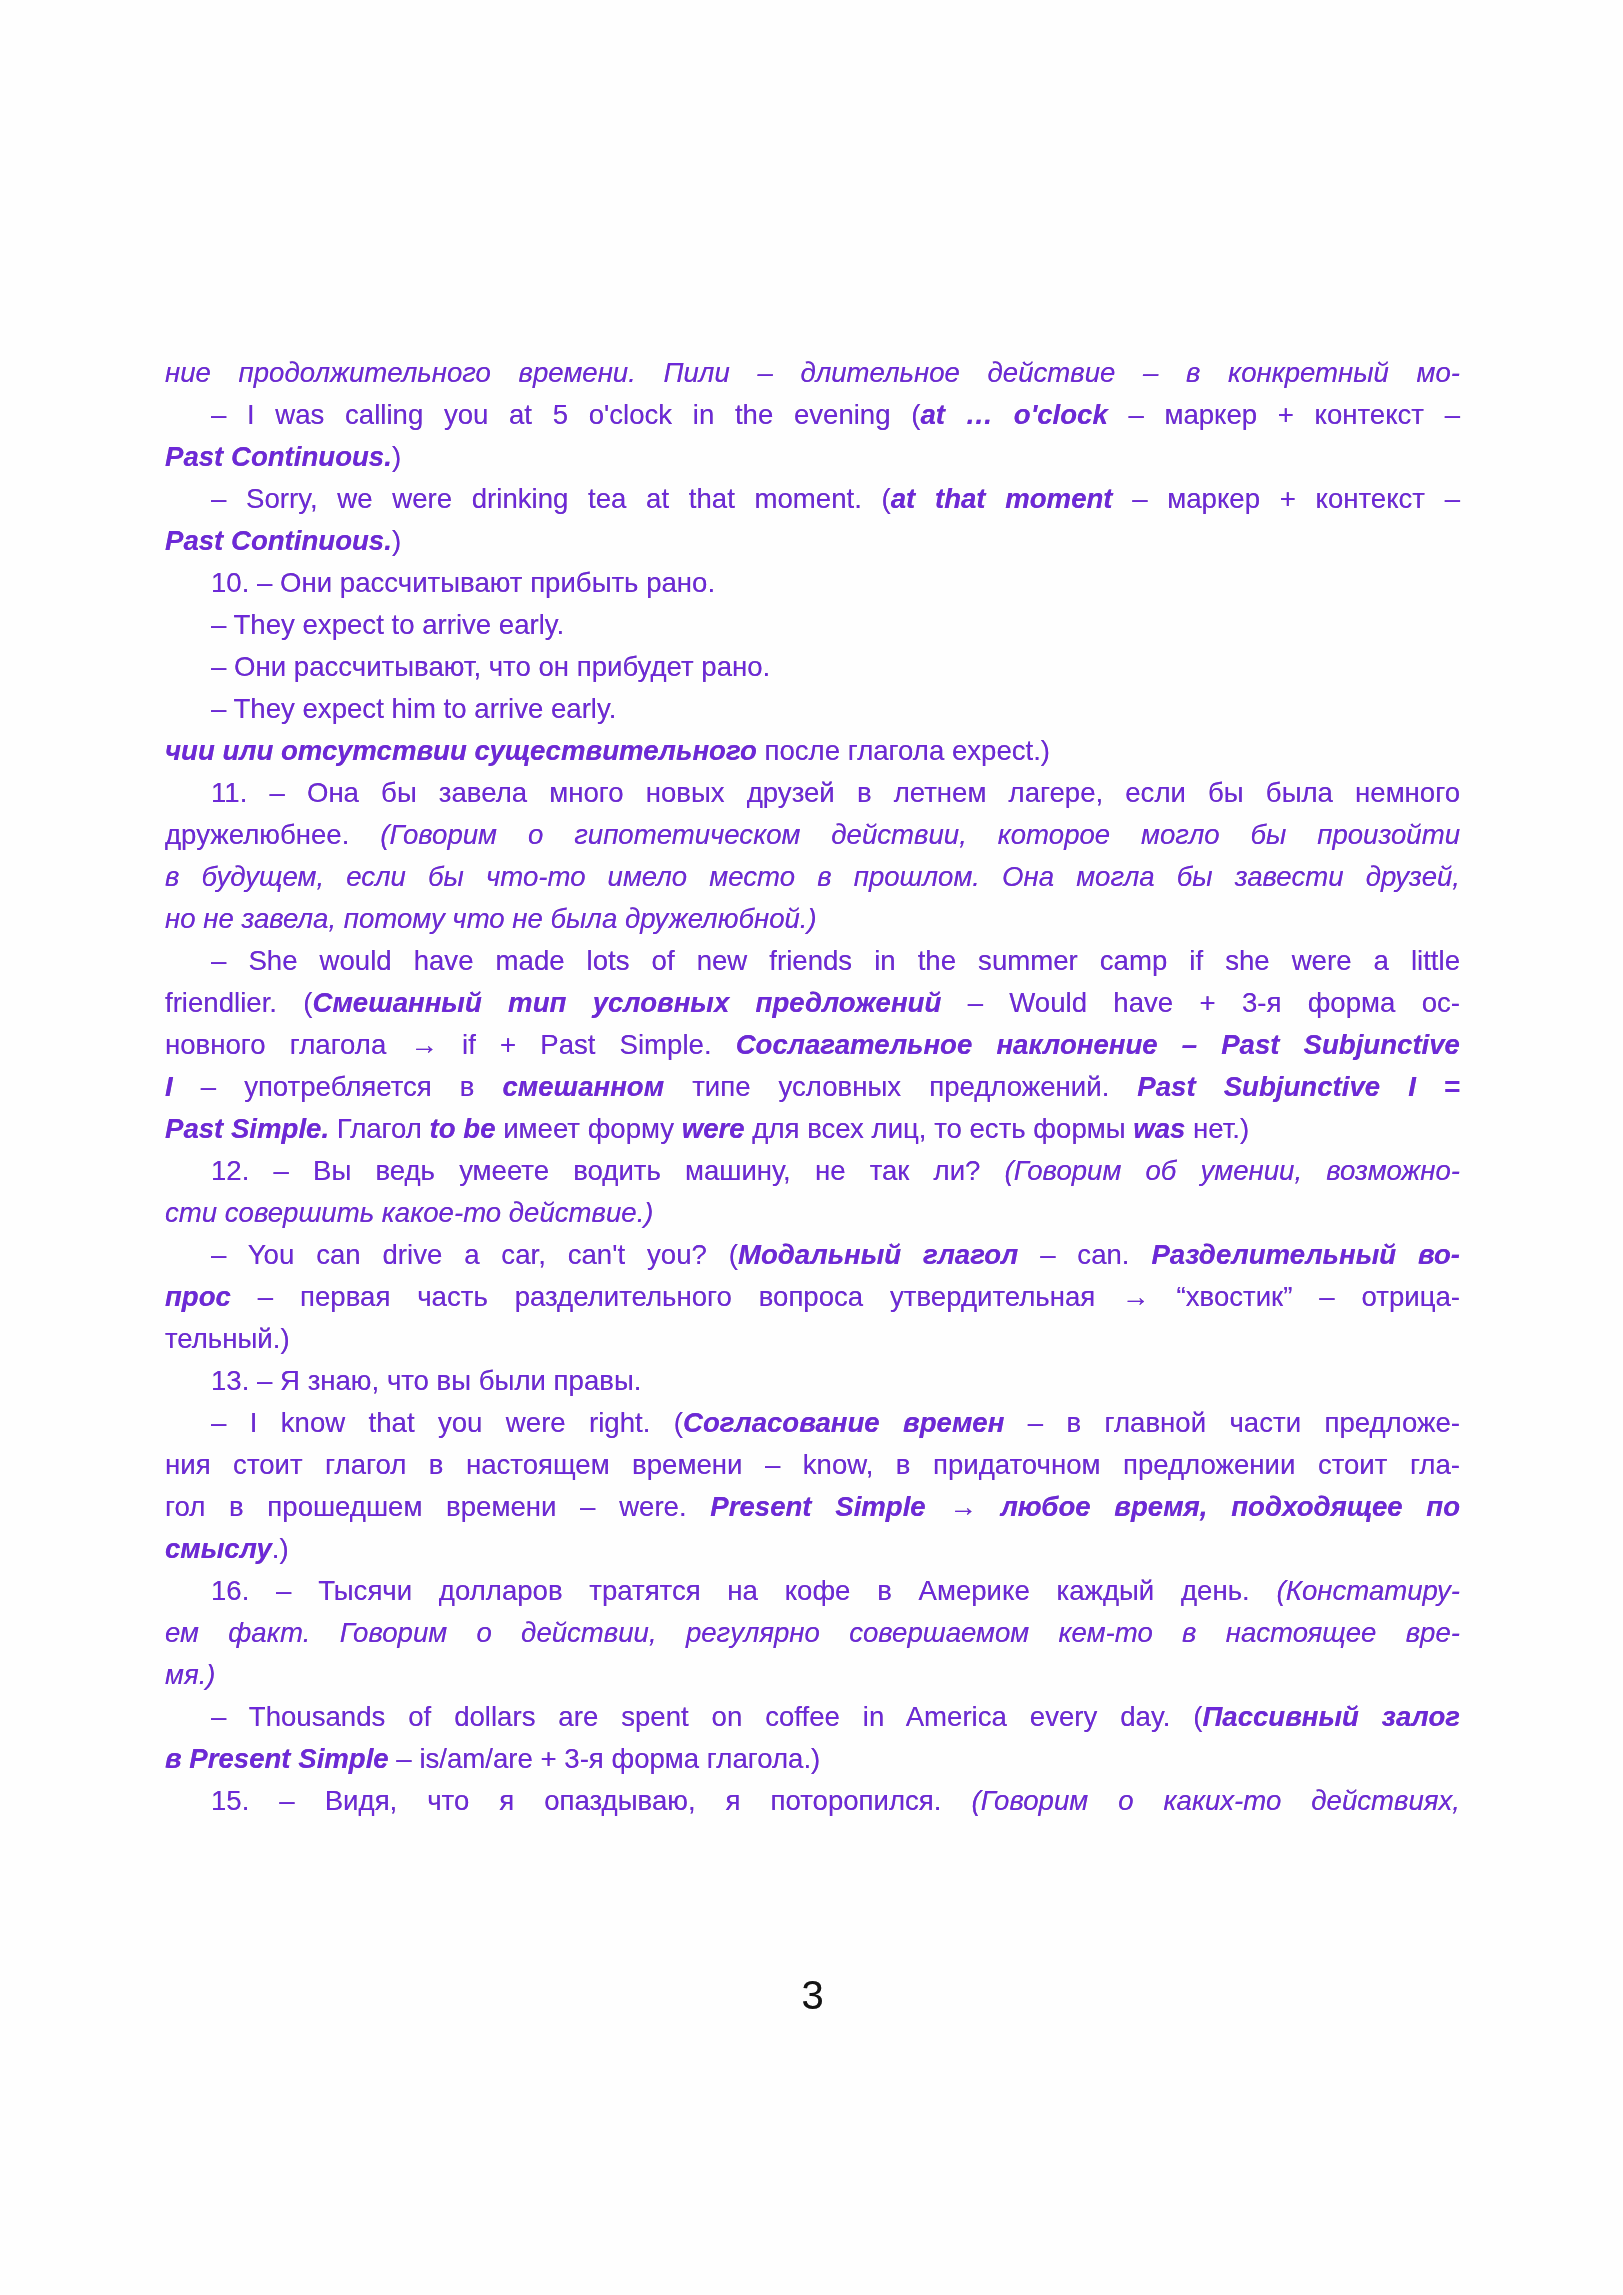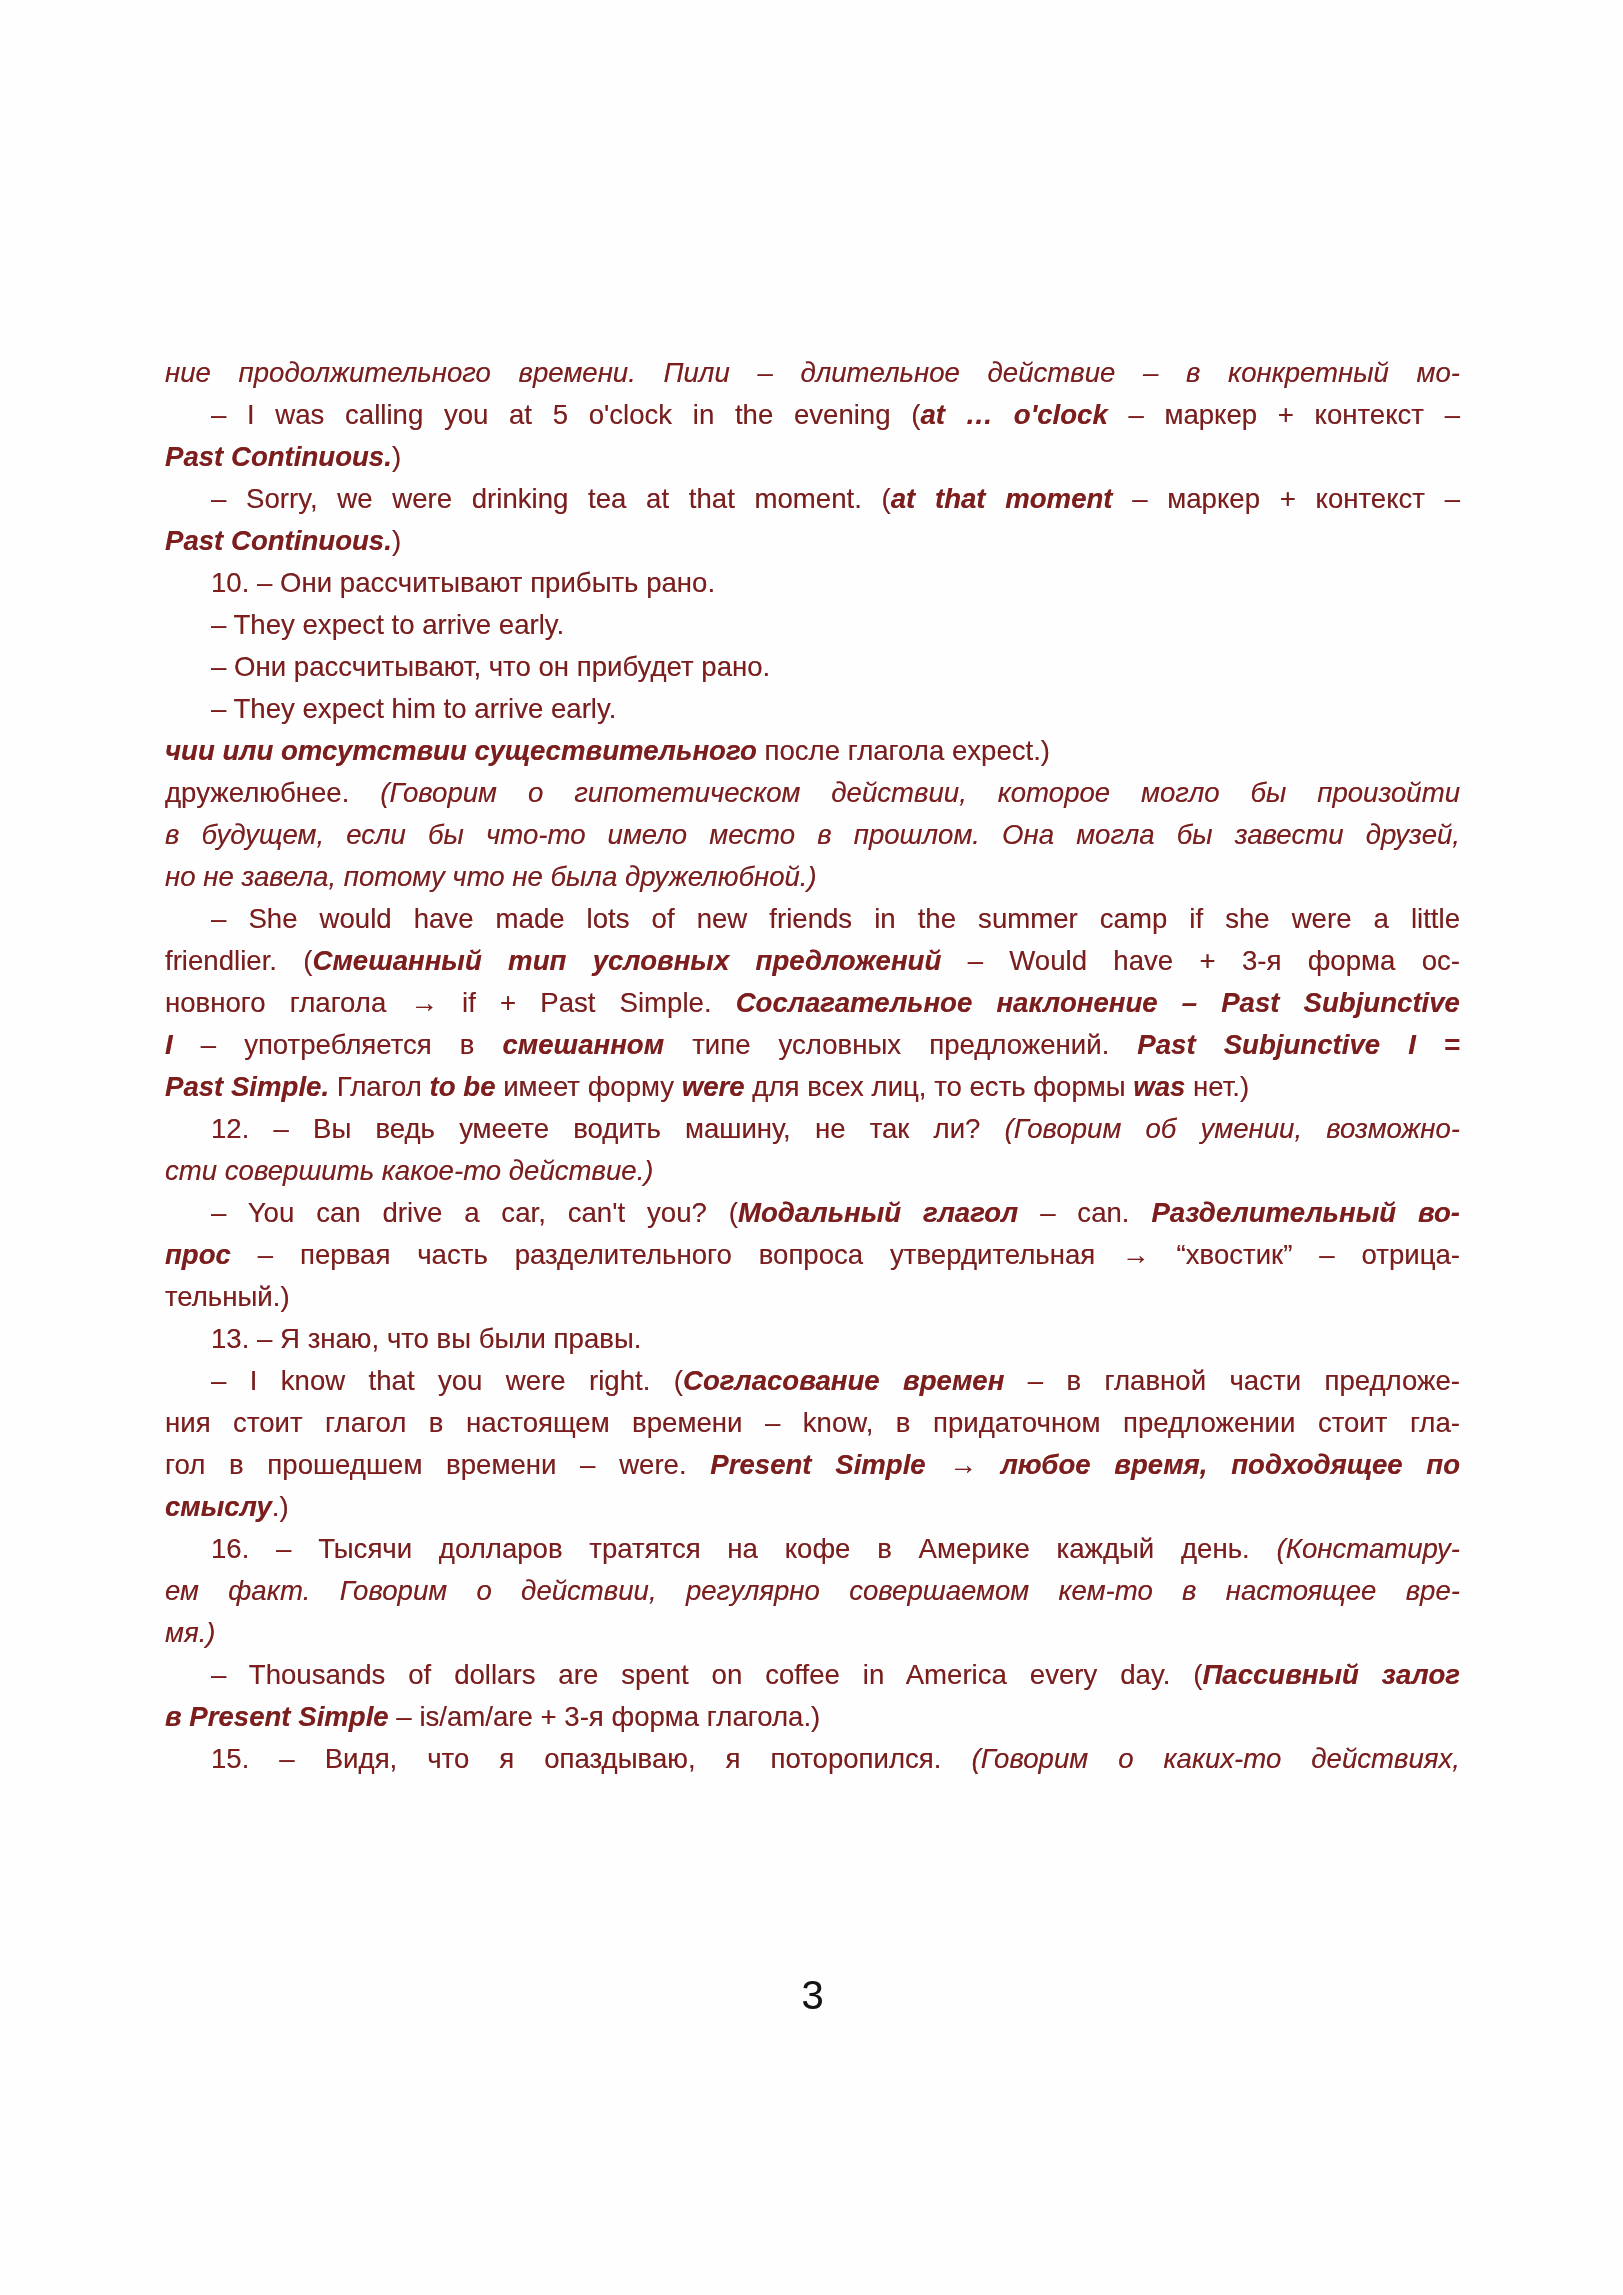--- a/index.html
+++ b/index.html
@@ -24,21 +24,21 @@
     left: 165px;
     top: 352px;
     width: 1295px;
   }
   .line {
     font-size: 27.6px;
     line-height: 42px;
     height: 42px;
     text-align: left;
     white-space: normal;
-    color: #7f1d1d;
+    color: #6d28d9;
     text-shadow: 0 0 0.6px rgba(10,10,10,0.45);
   }
   .line.justify {
     text-align: justify;
     text-align-last: justify;
   }
   .line.indent {
     text-indent: 46px;
   }
   .seg-b { font-weight: 700; font-style: italic; }
@@ -63,20 +63,21 @@
       <div class="line justify"><span class="seg-i">ние продолжительного времени. Пили – длительное действие – в конкретный мо-</span></div>
       <div class="line indent justify"><span class="">– I was calling you at 5 o'clock in the evening (</span><span class="seg-b">at … o'clock</span><span class=""> – маркер + контекст –</span></div>
       <div class="line"><span class="seg-b">Past Continuous.</span><span class="">)</span></div>
       <div class="line indent justify"><span class="">– Sorry, we were drinking tea at that moment. (</span><span class="seg-b">at that moment</span><span class=""> – маркер + контекст –</span></div>
       <div class="line"><span class="seg-b">Past Continuous.</span><span class="">)</span></div>
       <div class="line indent"><span class="">10. – Они рассчитывают прибыть рано.</span></div>
       <div class="line indent"><span class="">– They expect to arrive early.</span></div>
       <div class="line indent"><span class="">– Они рассчитывают, что он прибудет рано.</span></div>
       <div class="line indent"><span class="">– They expect him to arrive early.</span></div>
       <div class="line"><span class="seg-b">чии или отсутствии существительного</span><span class=""> после глагола expect.)</span></div>
+      <div class="line indent justify"><span class="">11. – Она бы завела много новых друзей в летнем лагере, если бы была немного</span></div>
       <div class="line justify"><span class="">дружелюбнее. </span><span class="seg-i">(Говорим о гипотетическом действии, которое могло бы произойти</span></div>
       <div class="line justify"><span class="seg-i">в будущем, если бы что-то имело место в прошлом. Она могла бы завести друзей,</span></div>
       <div class="line"><span class="seg-i">но не завела, потому что не была дружелюбной.)</span></div>
       <div class="line indent justify"><span class="">– She would have made lots of new friends in the summer camp if she were a little</span></div>
       <div class="line justify"><span class="">friendlier. (</span><span class="seg-b">Смешанный тип условных предложений</span><span class=""> – Would have + 3-я форма ос-</span></div>
       <div class="line justify"><span class="">новного глагола → if + Past Simple. </span><span class="seg-b">Сослагательное наклонение – Past Subjunctive</span></div>
       <div class="line justify"><span class="seg-b">I</span><span class=""> – употребляется в </span><span class="seg-b">смешанном</span><span class=""> типе условных предложений. </span><span class="seg-b">Past Subjunctive I =</span></div>
       <div class="line"><span class="seg-b">Past Simple.</span><span class=""> Глагол </span><span class="seg-b">to be</span><span class=""> имеет форму </span><span class="seg-b">were</span><span class=""> для всех лиц, то есть формы </span><span class="seg-b">was</span><span class=""> нет.)</span></div>
       <div class="line indent justify"><span class="">12. – Вы ведь умеете водить машину, не так ли? </span><span class="seg-i">(Говорим об умении, возможно-</span></div>
       <div class="line"><span class="seg-i">сти совершить какое-то действие.)</span></div>

